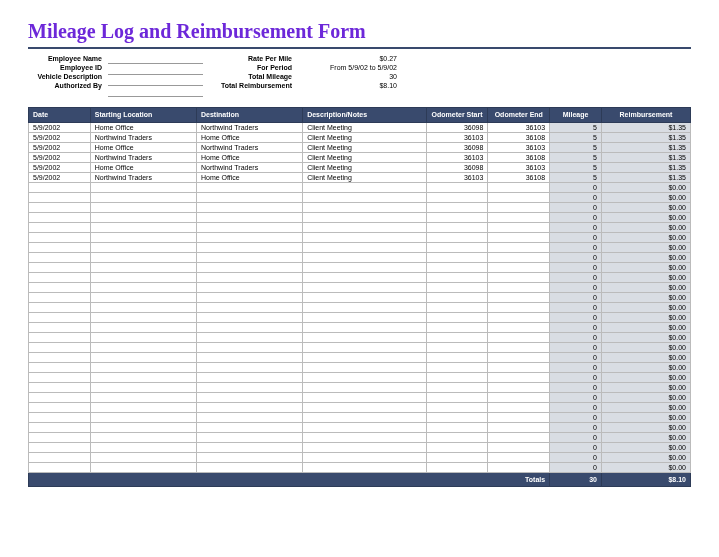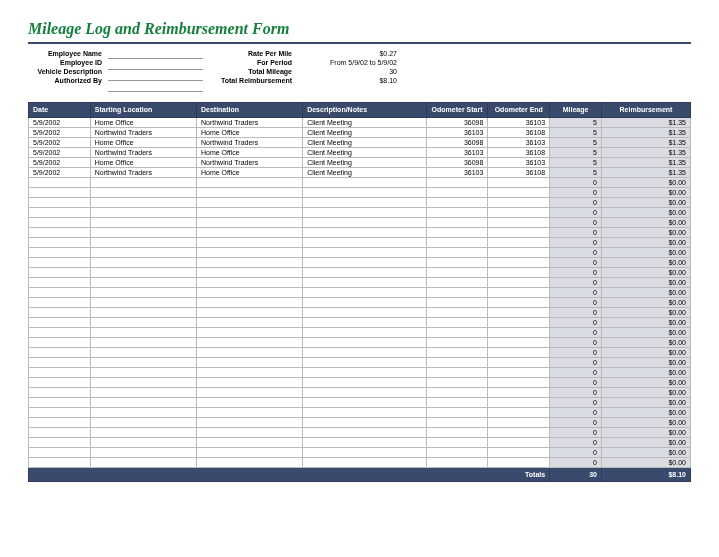--- a/index.html
+++ b/index.html
@@ -4,24 +4,23 @@
 <style>
   * { box-sizing: border-box; margin: 0; padding: 0; }
   body {
     font-family: Arial, sans-serif;
     background: #fff;
     padding: 20px 28px;
     width: 719px;
   }
   .title {
     font-family: Georgia, 'Times New Roman', serif;
-    font-size: 16px;
-    font-style: italic;
+    font-size: 20px;
     font-weight: bold;
-    color: #15803d;
+    color: #6d28d9;
     margin-bottom: 4px;
   }
   .rule { height: 2px; background: #394a6d; margin-bottom: 6px; }
   .meta {
     display: flex;
     font-size: 7px;
     margin-bottom: 10px;
   }
   .meta-col { display: flex; flex-direction: column; gap: 2px; }
   .meta-label { text-align: right; font-weight: bold; padding-right: 6px; white-space: nowrap; }

